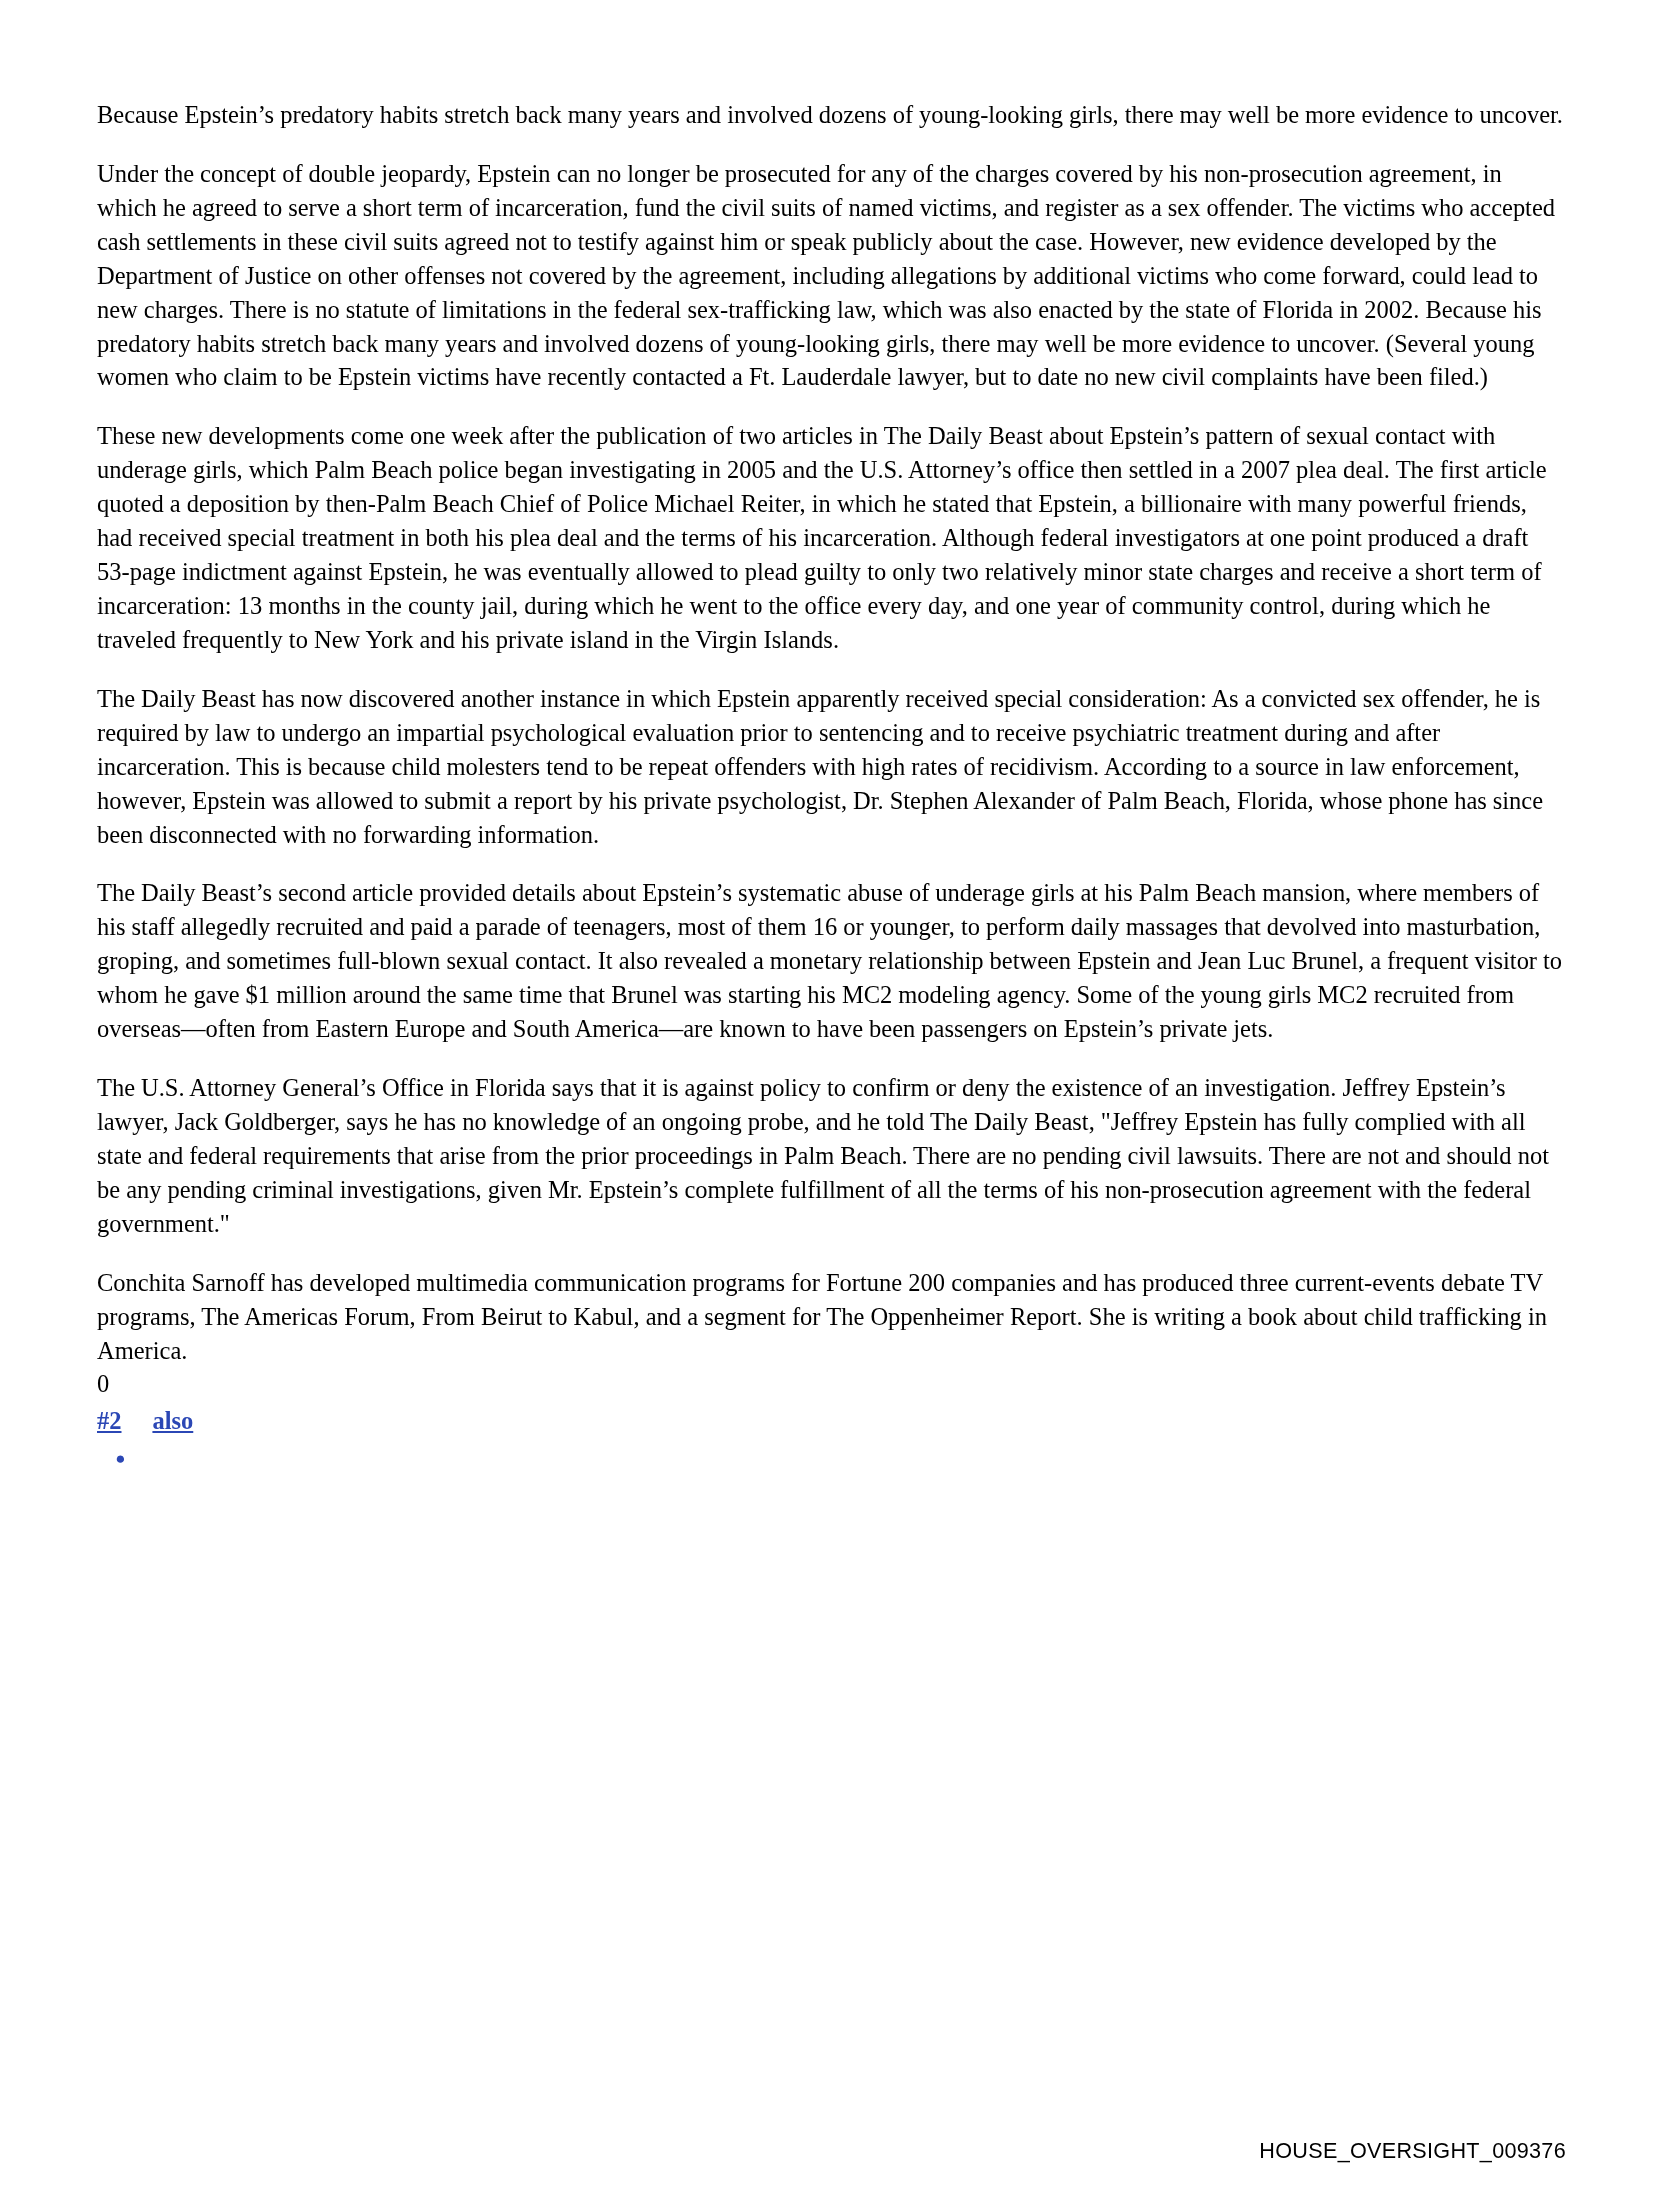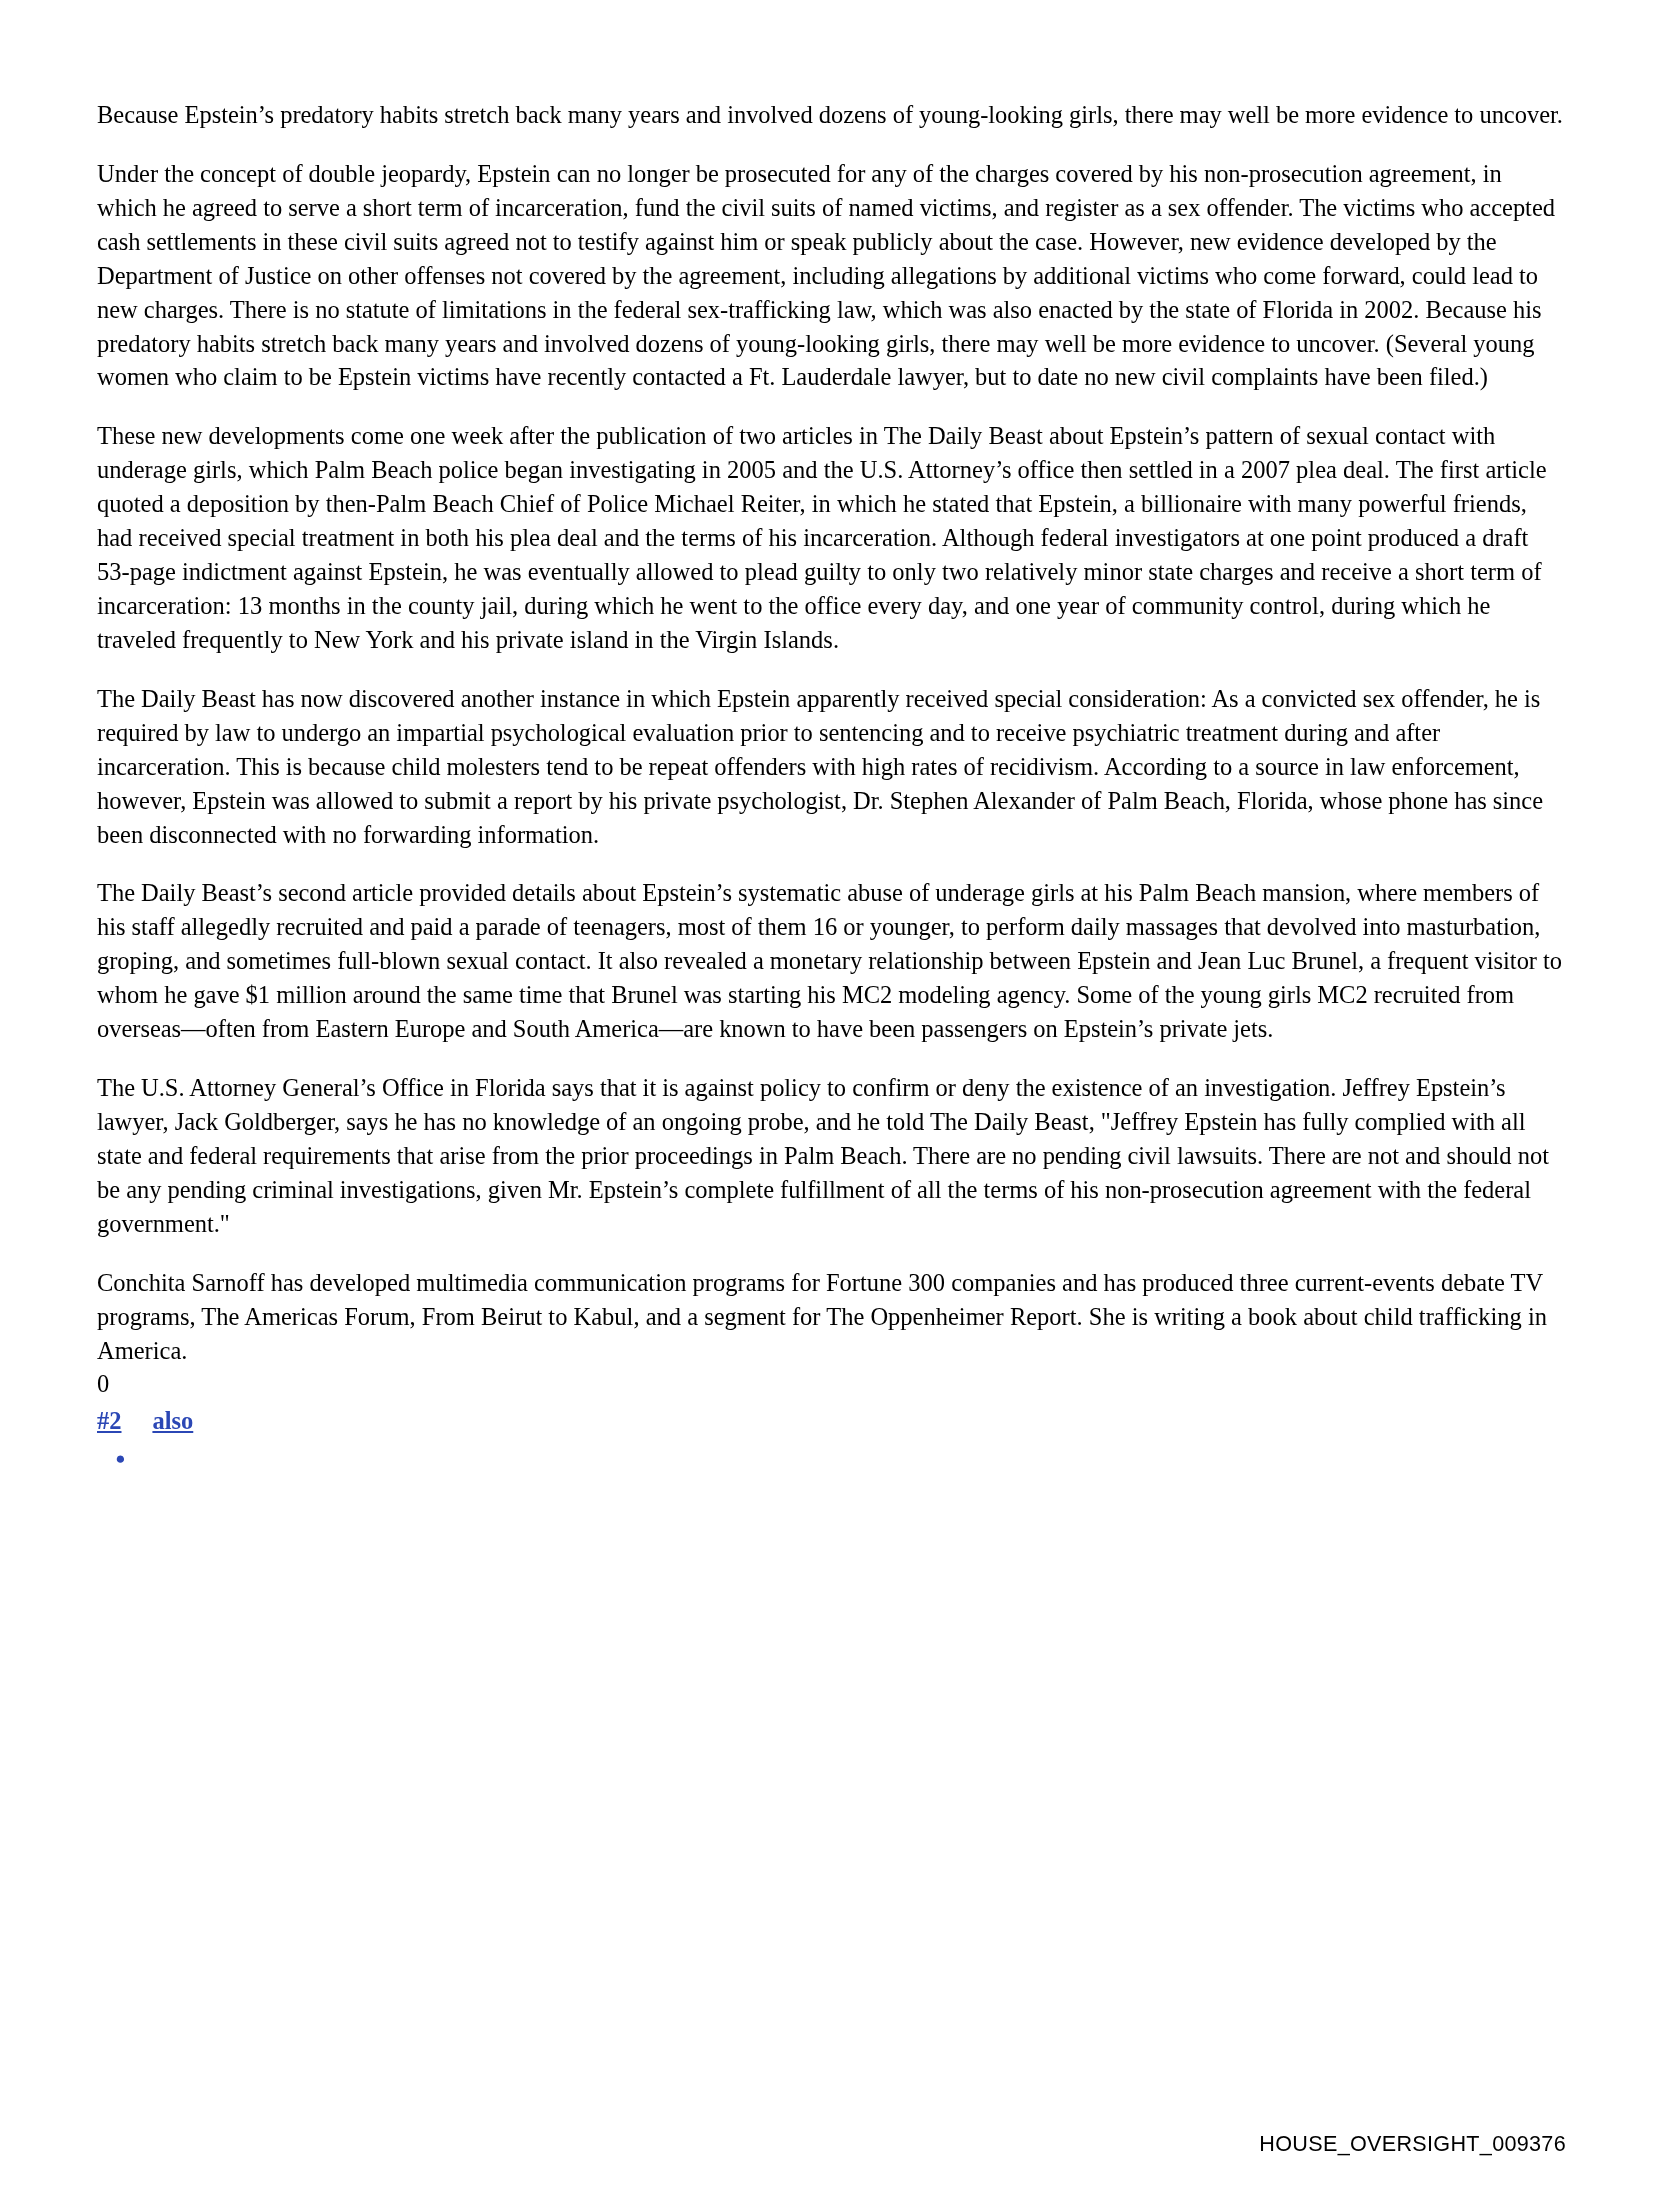--- a/index.html
+++ b/index.html
@@ -65,21 +65,21 @@
   .small-bullet {
     color: #2b47b5;
     font-size: 17px;
     line-height: 1;
     margin: 11.8px 0 0 18.3px;
     display: block;
   }
   .footer-stamp {
     position: absolute;
     right: 103px;
-    bottom: 48px;
+    bottom: 41px;
     font-family: "Liberation Sans", "DejaVu Sans", sans-serif;
     font-size: 21.6px;
     letter-spacing: 0.3px;
     color: #000000;
     white-space: nowrap;
   }
 </style>
 </head>
 <body>
 
@@ -92,21 +92,21 @@
 
     <div class="tight-block">
       <div class="bullet-line">These new developments come one week after the publication of two articles in The Daily Beast about Epstein’s pattern of sexual contact with underage girls, which Palm Beach police began investigating in 2005 and the U.S. Attorney’s office then settled in a 2007 plea deal. The first article quoted a deposition by then-Palm Beach Chief of Police Michael Reiter, in which he stated that Epstein, a billionaire with many powerful friends, had received special treatment in both his plea deal and the terms of his incarceration. Although federal investigators at one point produced a draft 53-page indictment against Epstein, he was eventually allowed to plead guilty to only two relatively minor state charges and receive a short term of incarceration: 13 months in the county jail, during which he went to the office every day, and one year of community control, during which he traveled frequently to New York and his private island in the Virgin Islands.</div>
     </div>
 
     <p class="para">The Daily Beast has now discovered another instance in which Epstein apparently received special consideration: As a convicted sex offender, he is required by law to undergo an impartial psychological evaluation prior to sentencing and to receive psychiatric treatment during and after incarceration. This is because child molesters tend to be repeat offenders with high rates of recidivism. According to a source in law enforcement, however, Epstein was allowed to submit a report by his private psychologist, Dr. Stephen Alexander of Palm Beach, Florida, whose phone has since been disconnected with no forwarding information.</p>
     <p class="para">The Daily Beast’s second article provided details about Epstein’s systematic abuse of underage girls at his Palm Beach mansion, where members of his staff allegedly recruited and paid a parade of teenagers, most of them 16 or younger, to perform daily massages that devolved into masturbation, groping, and sometimes full-blown sexual contact. It also revealed a monetary relationship between Epstein and Jean Luc Brunel, a frequent visitor to whom he gave $1 million around the same time that Brunel was starting his MC2 modeling agency. Some of the young girls MC2 recruited from overseas—often from Eastern Europe and South America—are known to have been passengers on Epstein’s private jets.</p>
     <p class="para">The U.S. Attorney General’s Office in Florida says that it is against policy to confirm or deny the existence of an investigation. Jeffrey Epstein’s lawyer, Jack Goldberger, says he has no knowledge of an ongoing probe, and he told The Daily Beast, "Jeffrey Epstein has fully complied with all state and federal requirements that arise from the prior proceedings in Palm Beach. There are no pending civil lawsuits. There are not and should not be any pending criminal investigations, given Mr. Epstein’s complete fulfillment of all the terms of his non-prosecution agreement with the federal government."</p>
 
     <div class="tight-block">
-      <div class="bullet-line">Conchita Sarnoff has developed multimedia communication programs for Fortune 300 companies and has produced three current-events debate TV programs, The Americas Forum, From Beirut to Kabul, and a segment for The Oppenheimer Report. She is writing a book about child trafficking in America.</div>
+      <div class="bullet-line">Conchita Sarnoff has developed multimedia communication programs for Fortune 200 companies and has produced three current-events debate TV programs, The Americas Forum, From Beirut to Kabul, and a segment for The Oppenheimer Report. She is writing a book about child trafficking in America.</div>
       <div class="zero-line">0</div>
       <div class="link-row">
         <span class="link">#2</span>
         <span class="link second">also</span>
       </div>
       <span class="small-bullet">●</span>
     </div>
 
   </div>
 

